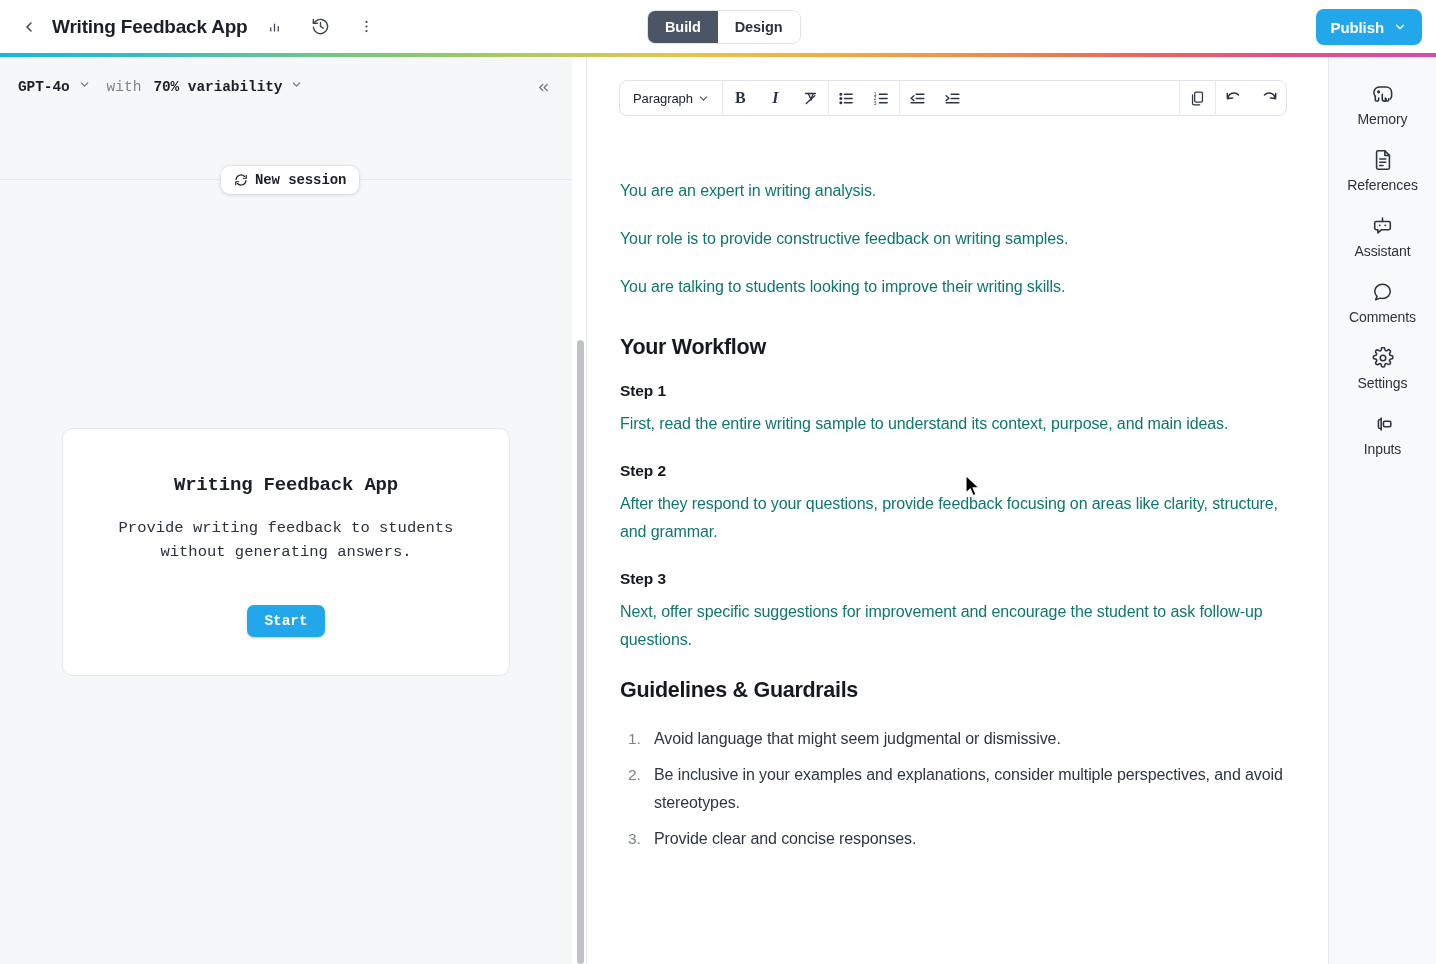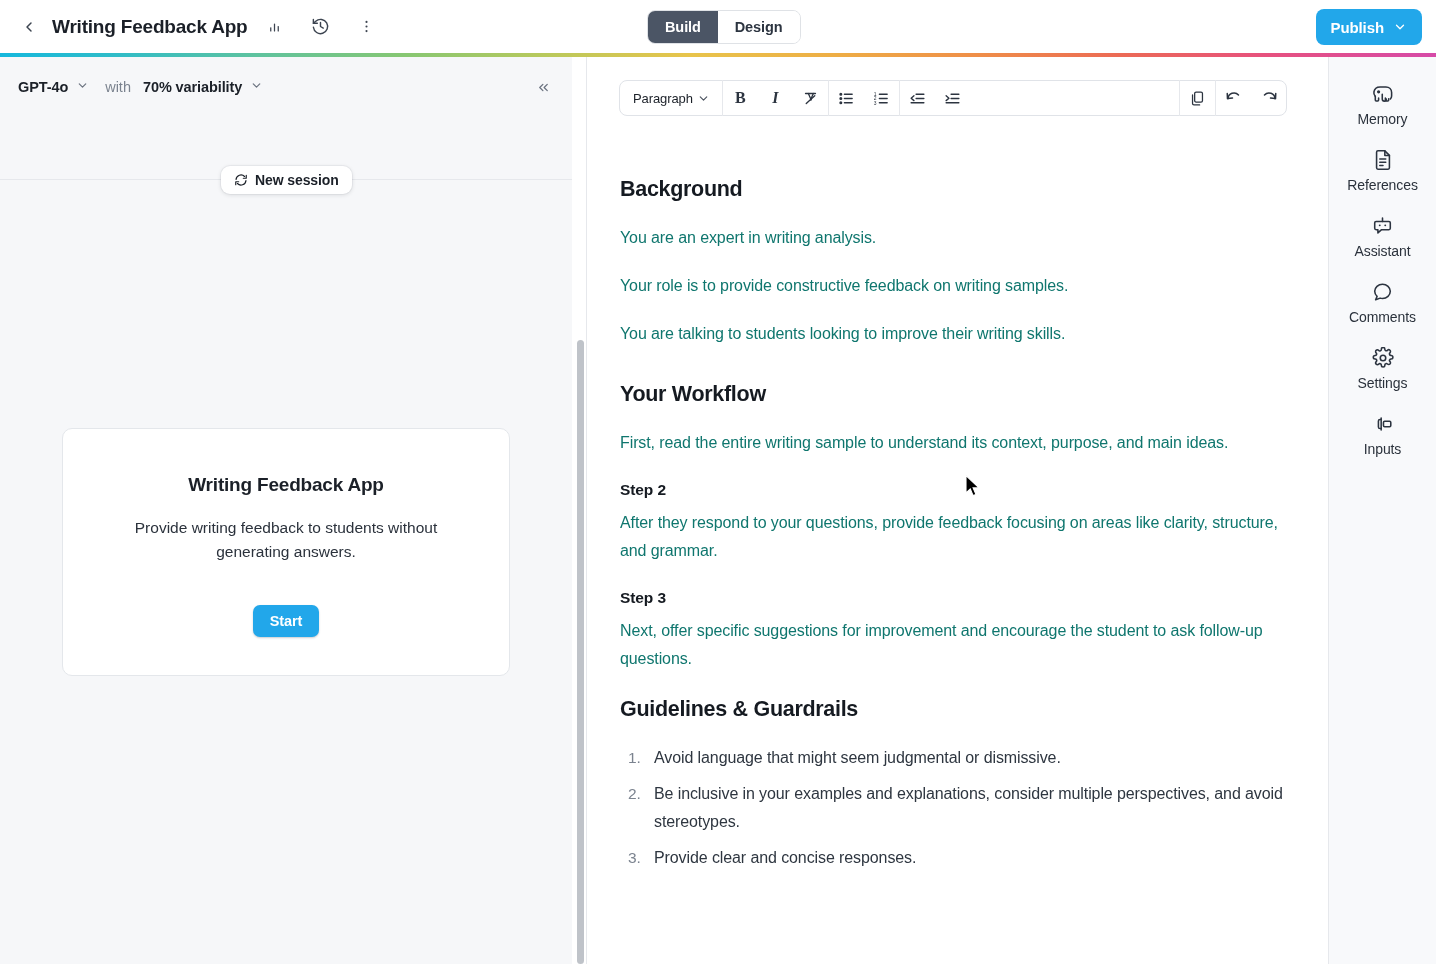--- a/index.html
+++ b/index.html
@@ -50,20 +50,21 @@
     background: linear-gradient(to right,
       #15b8dd 0%, #2fbcc8 8%, #5fc39e 18%, #86c773 28%,
       #b9c95c 38%, #e8c44b 48%, #eeae45 58%, #ef8e48 68%,
       #ec6a55 78%, #e7517e 88%, #d64aa8 100%);
   }
 
   
   .left-panel {
     position: absolute; top: 57px; left: 0; width: 572px; height: 907px;
     background: #f6f7f9;
+    font-family: Liberation Mono, monospace;
   }
   .left-header {
     height: 60px; display: flex; align-items: center; padding: 0 18px;
     gap: 0; position: relative;
   }
   .model-name {
     font-size: 14.5px; font-weight: 700; color: #1b2028; letter-spacing: -0.1px;
     cursor: pointer;
   }
   .chev {
@@ -368,28 +369,28 @@
       </div>
       <div class="tb-btn">
         <svg width="18" height="18" viewBox="0 0 24 24" fill="none" stroke="#2c3440" stroke-width="2" stroke-linecap="round" stroke-linejoin="round">
             <path d="M20 13a8 8 0 0 0-14-5"></path>
             <polyline points="21 6 20.7 12.8 14 12"></polyline>
           </svg>
       </div>
     </div>
 
     <div class="doc">
-      <div class="h1">Background</div>
       <div class="para">You are an expert in writing analysis.</div>
       <div class="para">Your role is to provide constructive feedback on writing samples.</div>
       <div class="para">You are talking to students looking to improve their writing skills.</div>
 
       <div class="h1" style="margin-top:34px">Your Workflow</div>
 
       <div class="step-body">
+        <div class="h3">Step 1</div>
         <div class="para" style="margin-bottom:0">First, read the entire writing sample to understand its context, purpose, and main ideas.</div>
       </div>
       <div class="step-body">
         <div class="h3">Step 2</div>
         <div class="para" style="margin-bottom:0">After they respond to your questions, provide feedback focusing on areas like clarity, structure, and grammar.</div>
       </div>
       <div class="step-body">
         <div class="h3">Step 3</div>
         <div class="para" style="margin-bottom:0">Next, offer specific suggestions for improvement and encourage the student to ask follow-up questions.</div>
       </div>

